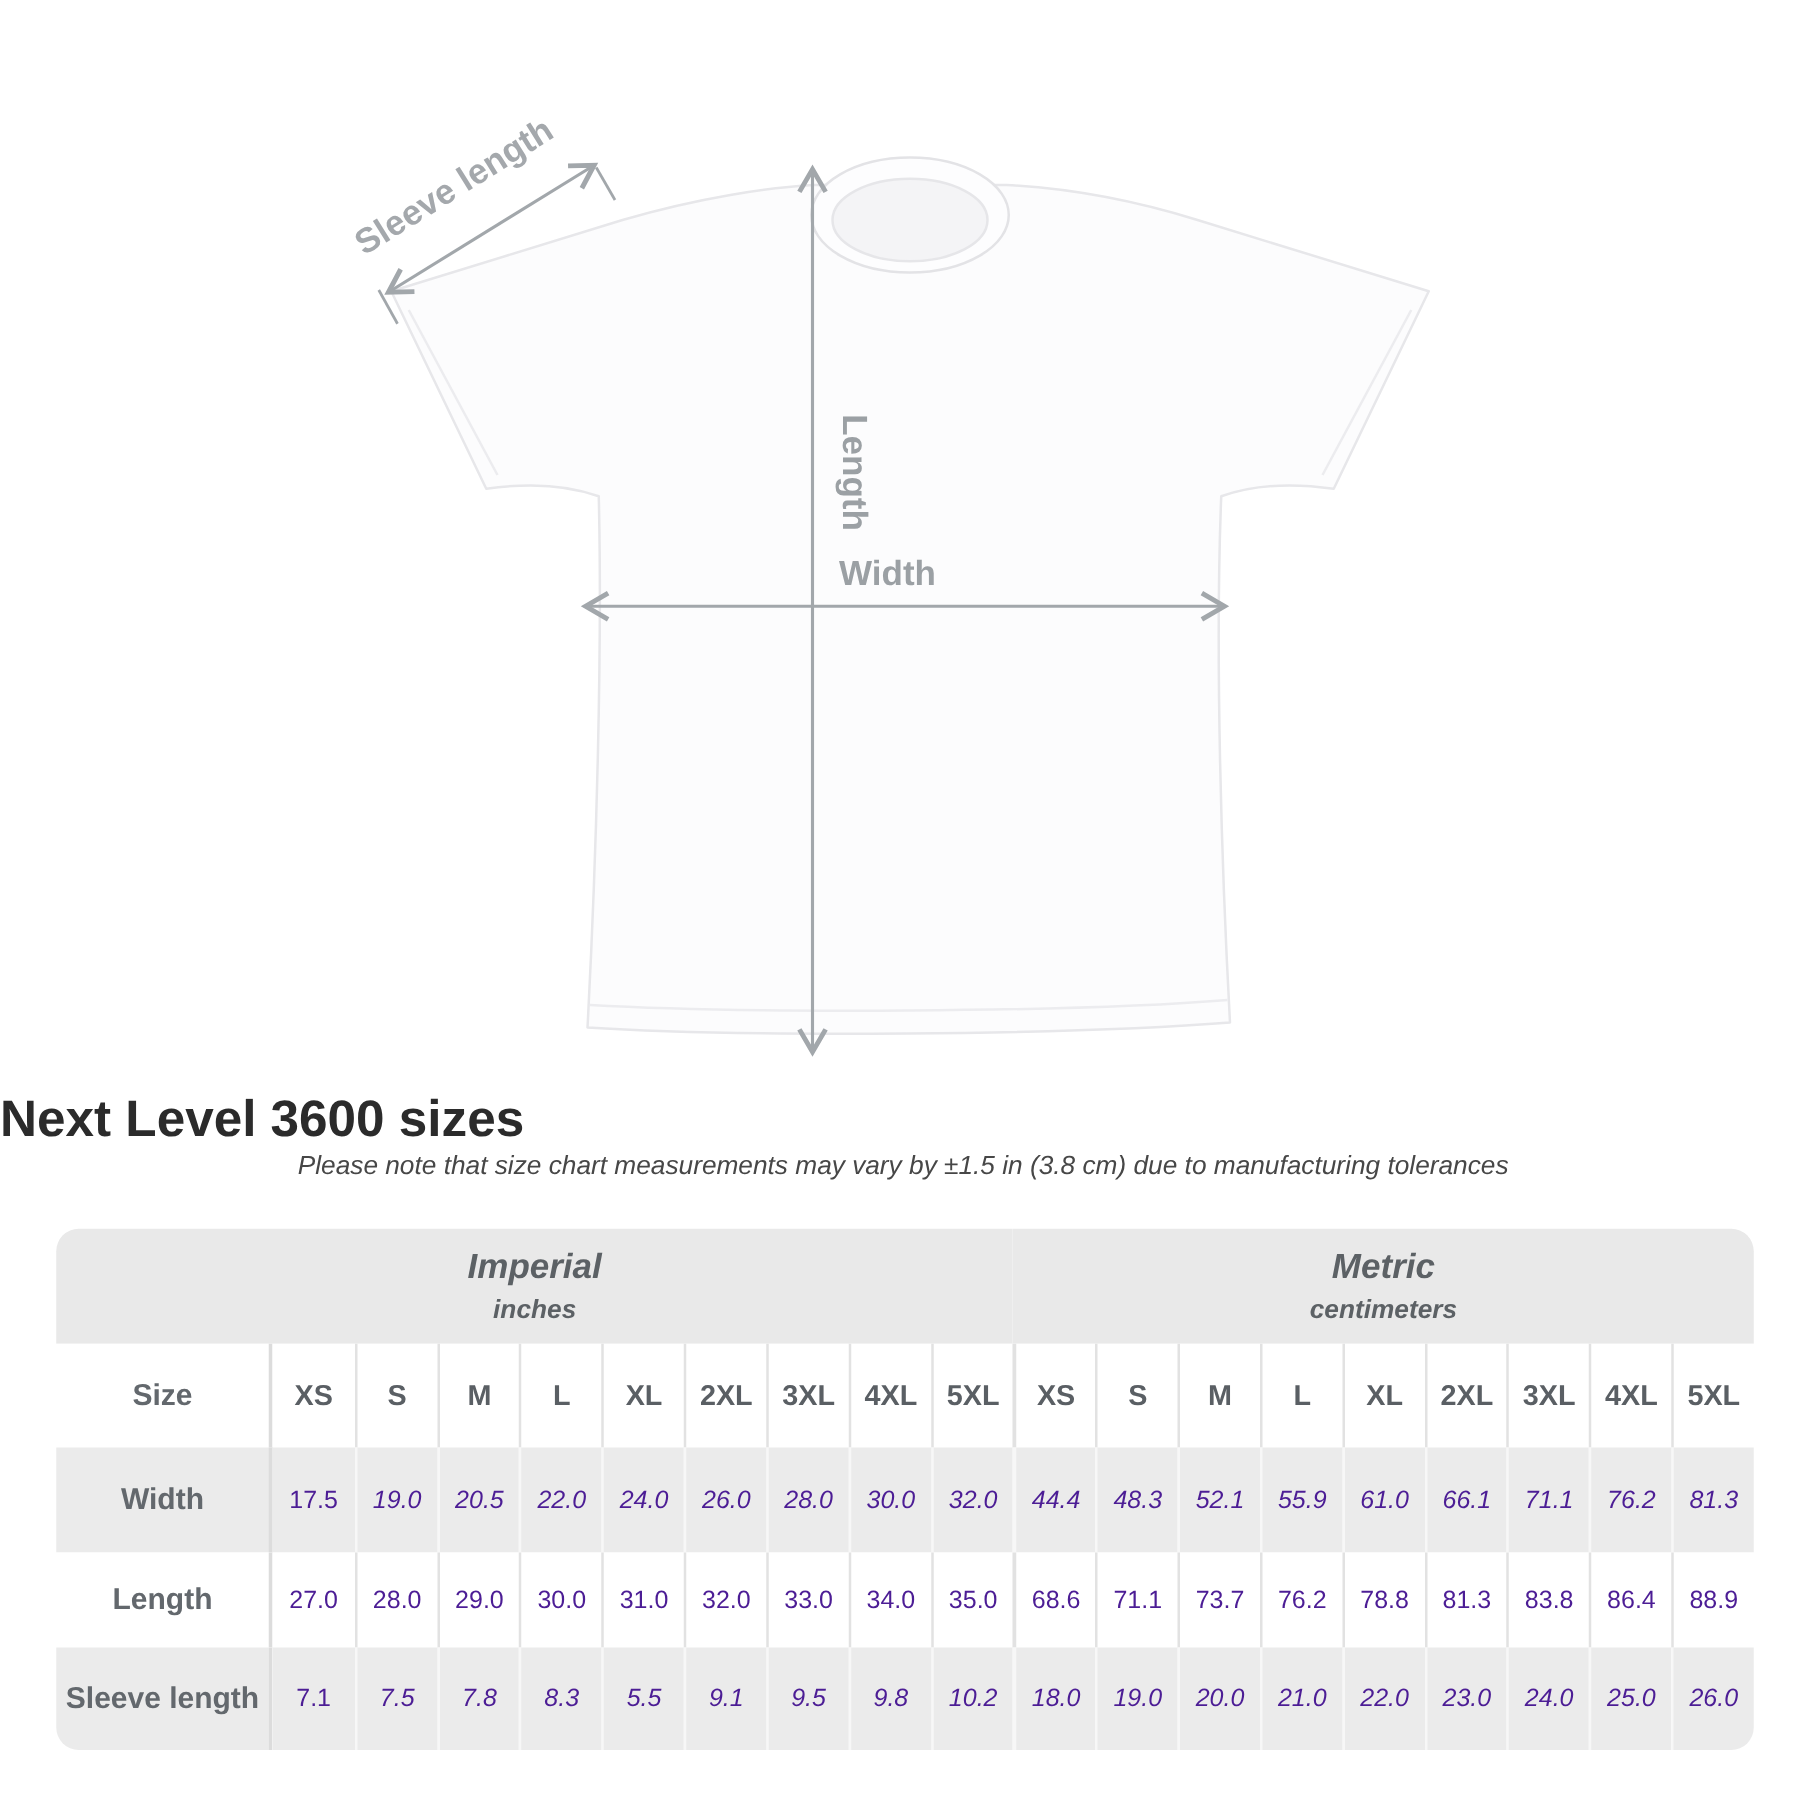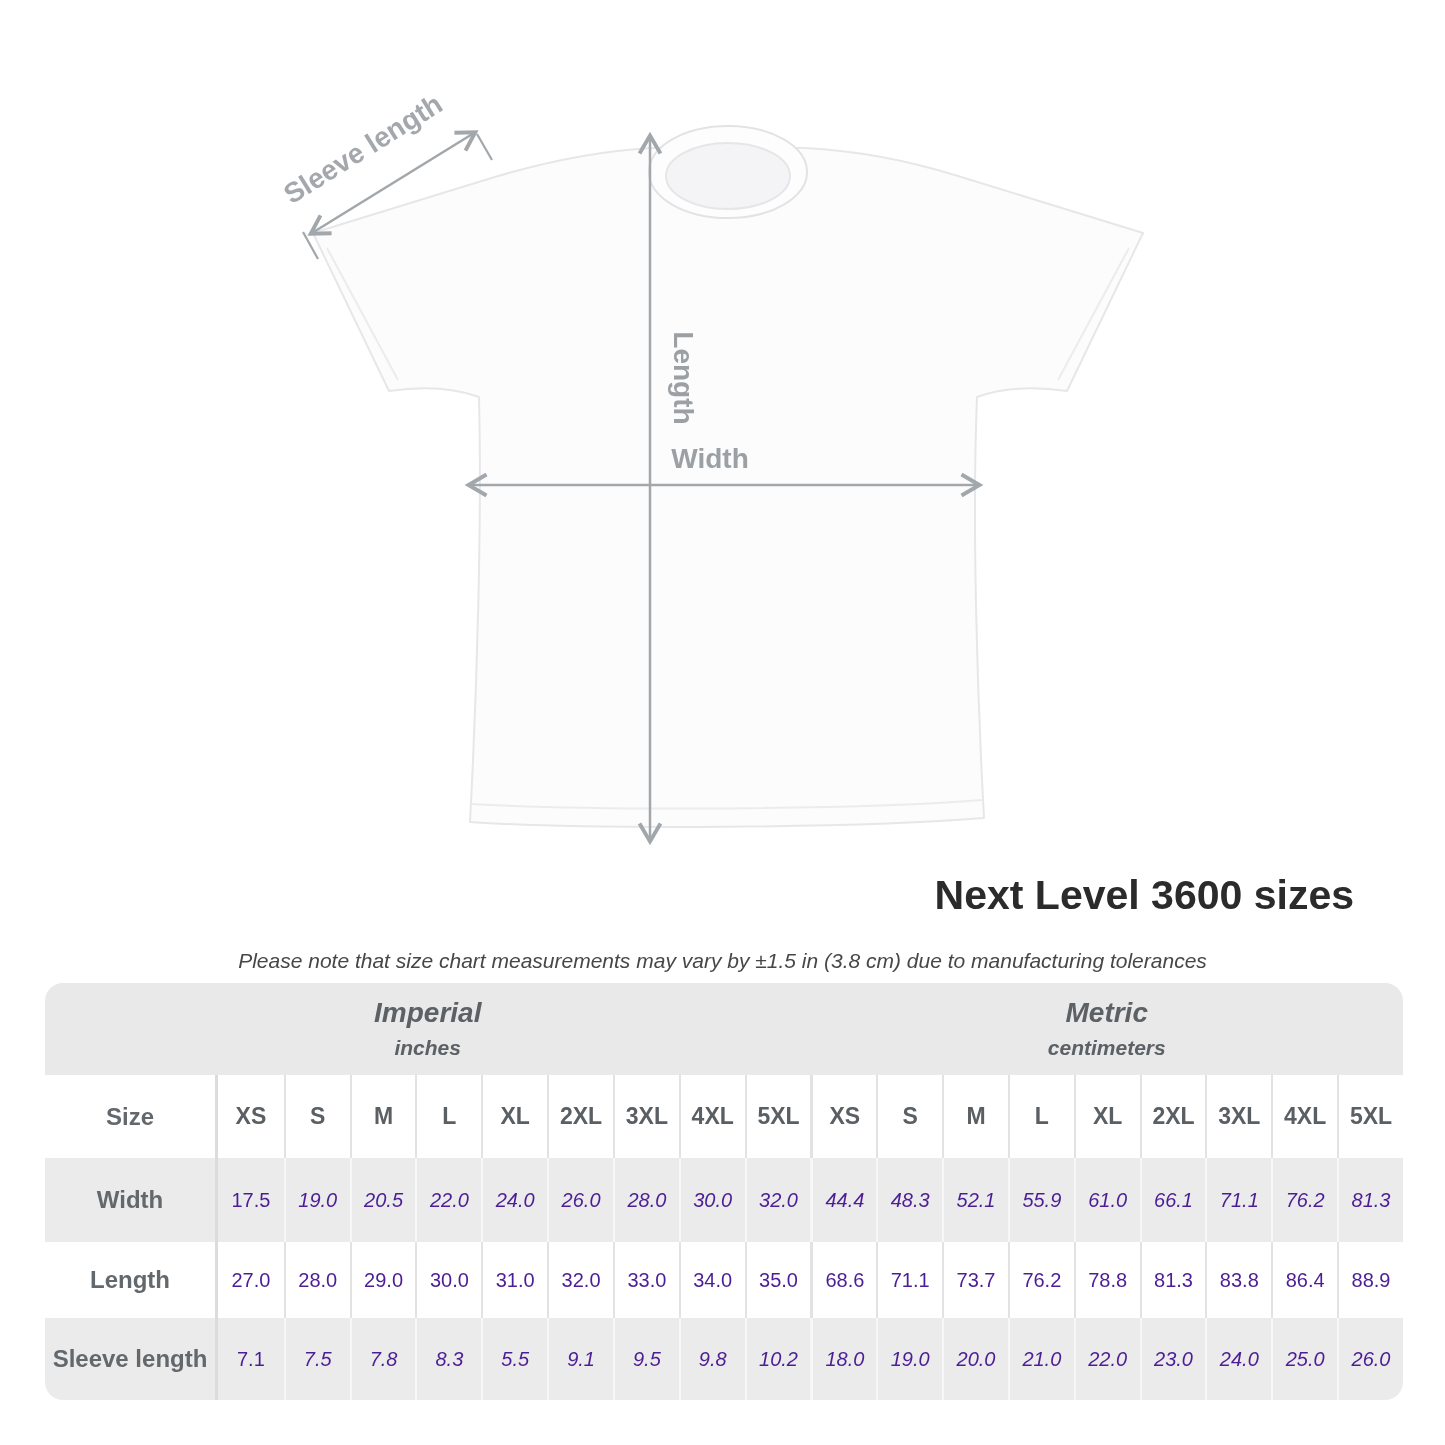--- a/index.html
+++ b/index.html
@@ -14,25 +14,25 @@
   .tee-seam { fill:none; stroke:#ececef; stroke-width:2; }
   .collar-outer { fill:#fdfdfe; stroke:#e3e3e6; stroke-width:2; }
   .collar-inner { fill:#f4f4f6; stroke:#e6e6e9; stroke-width:2; }
   .arrow { stroke:#a2a7ab; stroke-width:2.5; fill:none; }
   .tick  { stroke:#a2a7ab; stroke-width:2.2; }
   .diagram-label { font-family:"Liberation Sans", sans-serif; font-weight:bold; font-size:28px; fill:#a4a8ac; text-anchor:middle; }
   .diagram-label.dark { fill:#9ba0a4; }
 
   
   .title {
-    position:absolute; top:872px; left:0; width:1354px; text-align:right;
+    position:absolute; top:872px; left:0; width:1354px; text-align:left;
     font-size:41px; font-weight:bold; color:#2b2b2b;
   }
   .subtitle {
-    position:absolute; top:949px; left:0; width:1445px; text-align:center;
+    position:absolute; top:921px; left:0; width:1445px; text-align:center;
     font-size:21px; font-style:italic; color:#474747;
   }
 
   
   table.sizes {
     position:absolute; top:983px; left:45px; width:1358px;
     border-collapse:separate; border-spacing:0; table-layout:fixed;
   }
   col.col-label { width:173px; }
   th, td { padding:0; margin:0; text-align:center; vertical-align:middle; }

